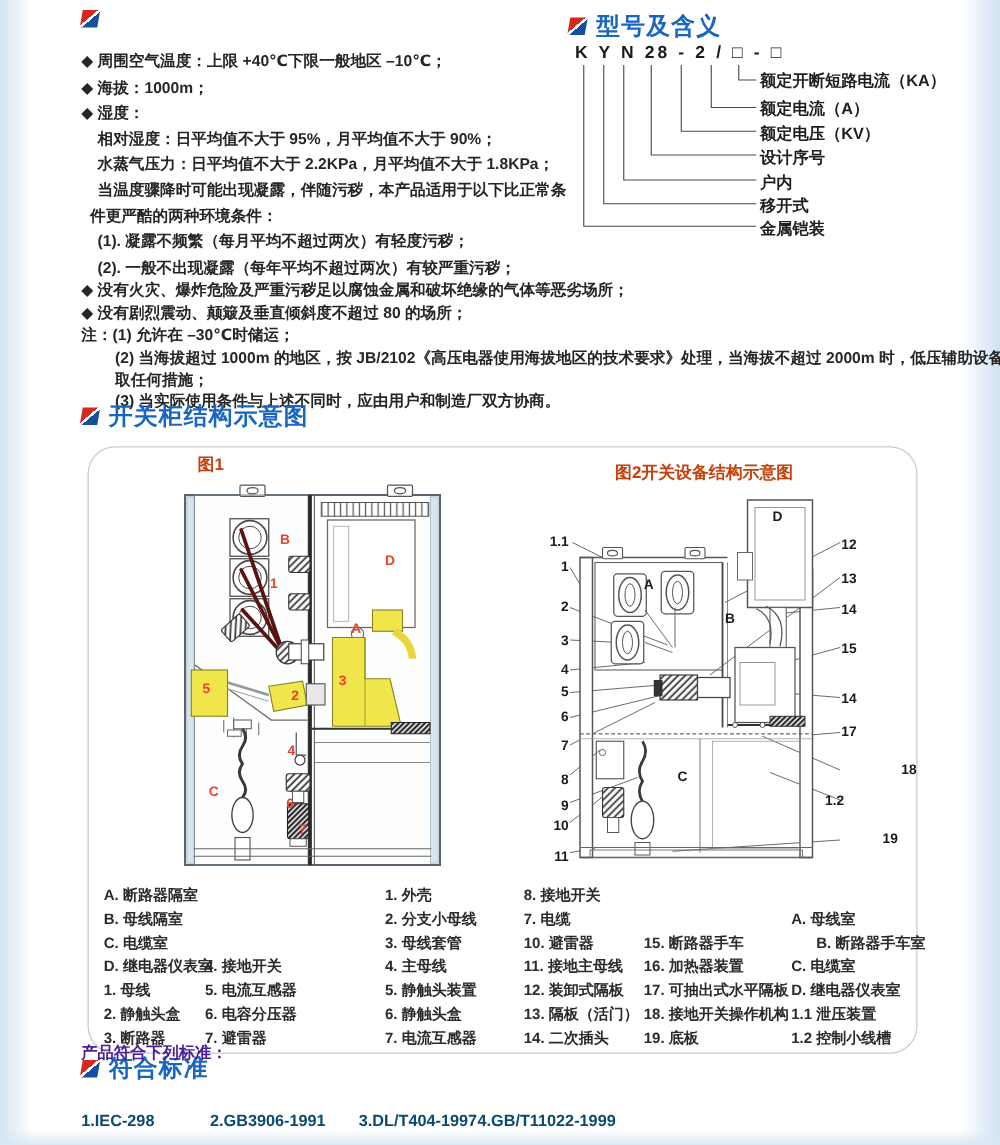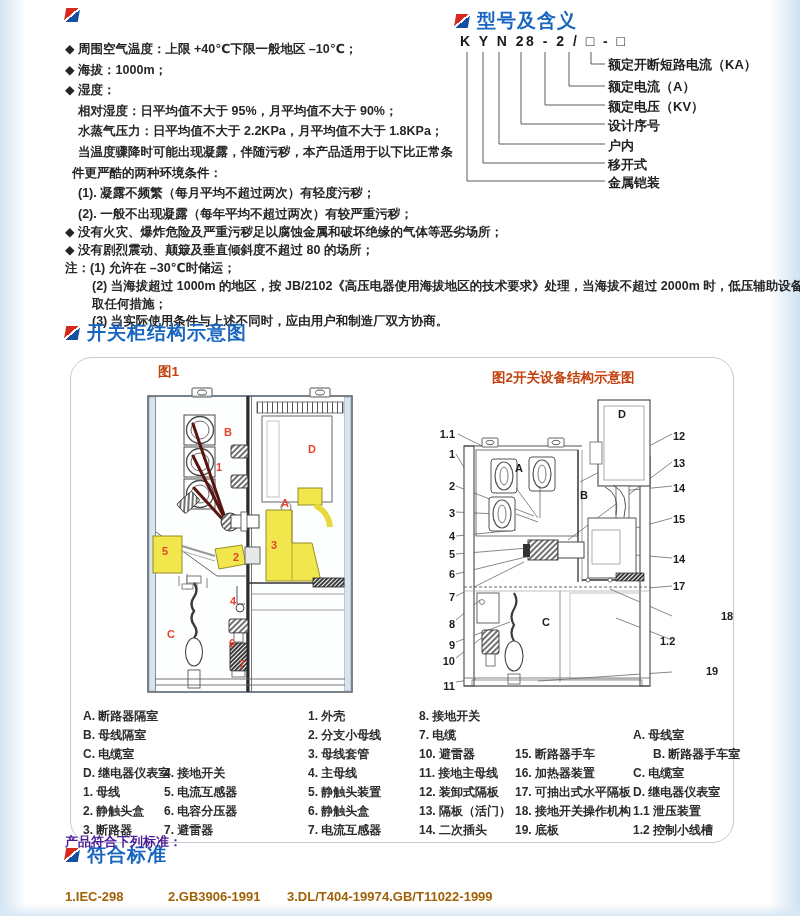--- a/index.html
+++ b/index.html
@@ -39,21 +39,21 @@
   #fig1 { position:absolute; left:145px; top:386px; width:212px; height:312px; }
   #fig2 { position:absolute; left:420px; top:390px; width:316px; height:306px; }
   #fig1 svg, #fig2 svg { position:absolute; left:0; top:0; }
   .mk1 { position:absolute; font-size:11px; font-weight:bold; color:#e8432e; line-height:12px; }
   .mk2 { position:absolute; font-size:11px; font-weight:bold; color:#1c1c1c; line-height:12px; }
   .mk2.rt { width:30px; text-align:right; }
 
   .legend-item { position:absolute; font-size:12px; font-weight:600; color:#2b2b2b; white-space:nowrap; }
 
   #std-intro { position:absolute; left:65px; top:833px; font-size:13px; font-weight:700; color:#4c1d95; }
-  .std-item { position:absolute; top:889px; font-size:13px; font-weight:600; color:#a16207; white-space:nowrap; }
+  .std-item { position:absolute; top:889px; font-size:13px; font-weight:600; color:#0c4a6e; white-space:nowrap; }
 </style>
 </head>
 <body>
 
 <div class="edge-left"></div>
 <div class="edge-right"></div>
 <div class="edge-bottom"></div>
 
 <div class="sec-title" style="left:65px; top:8px;">
   <span class="hicon"></span>

